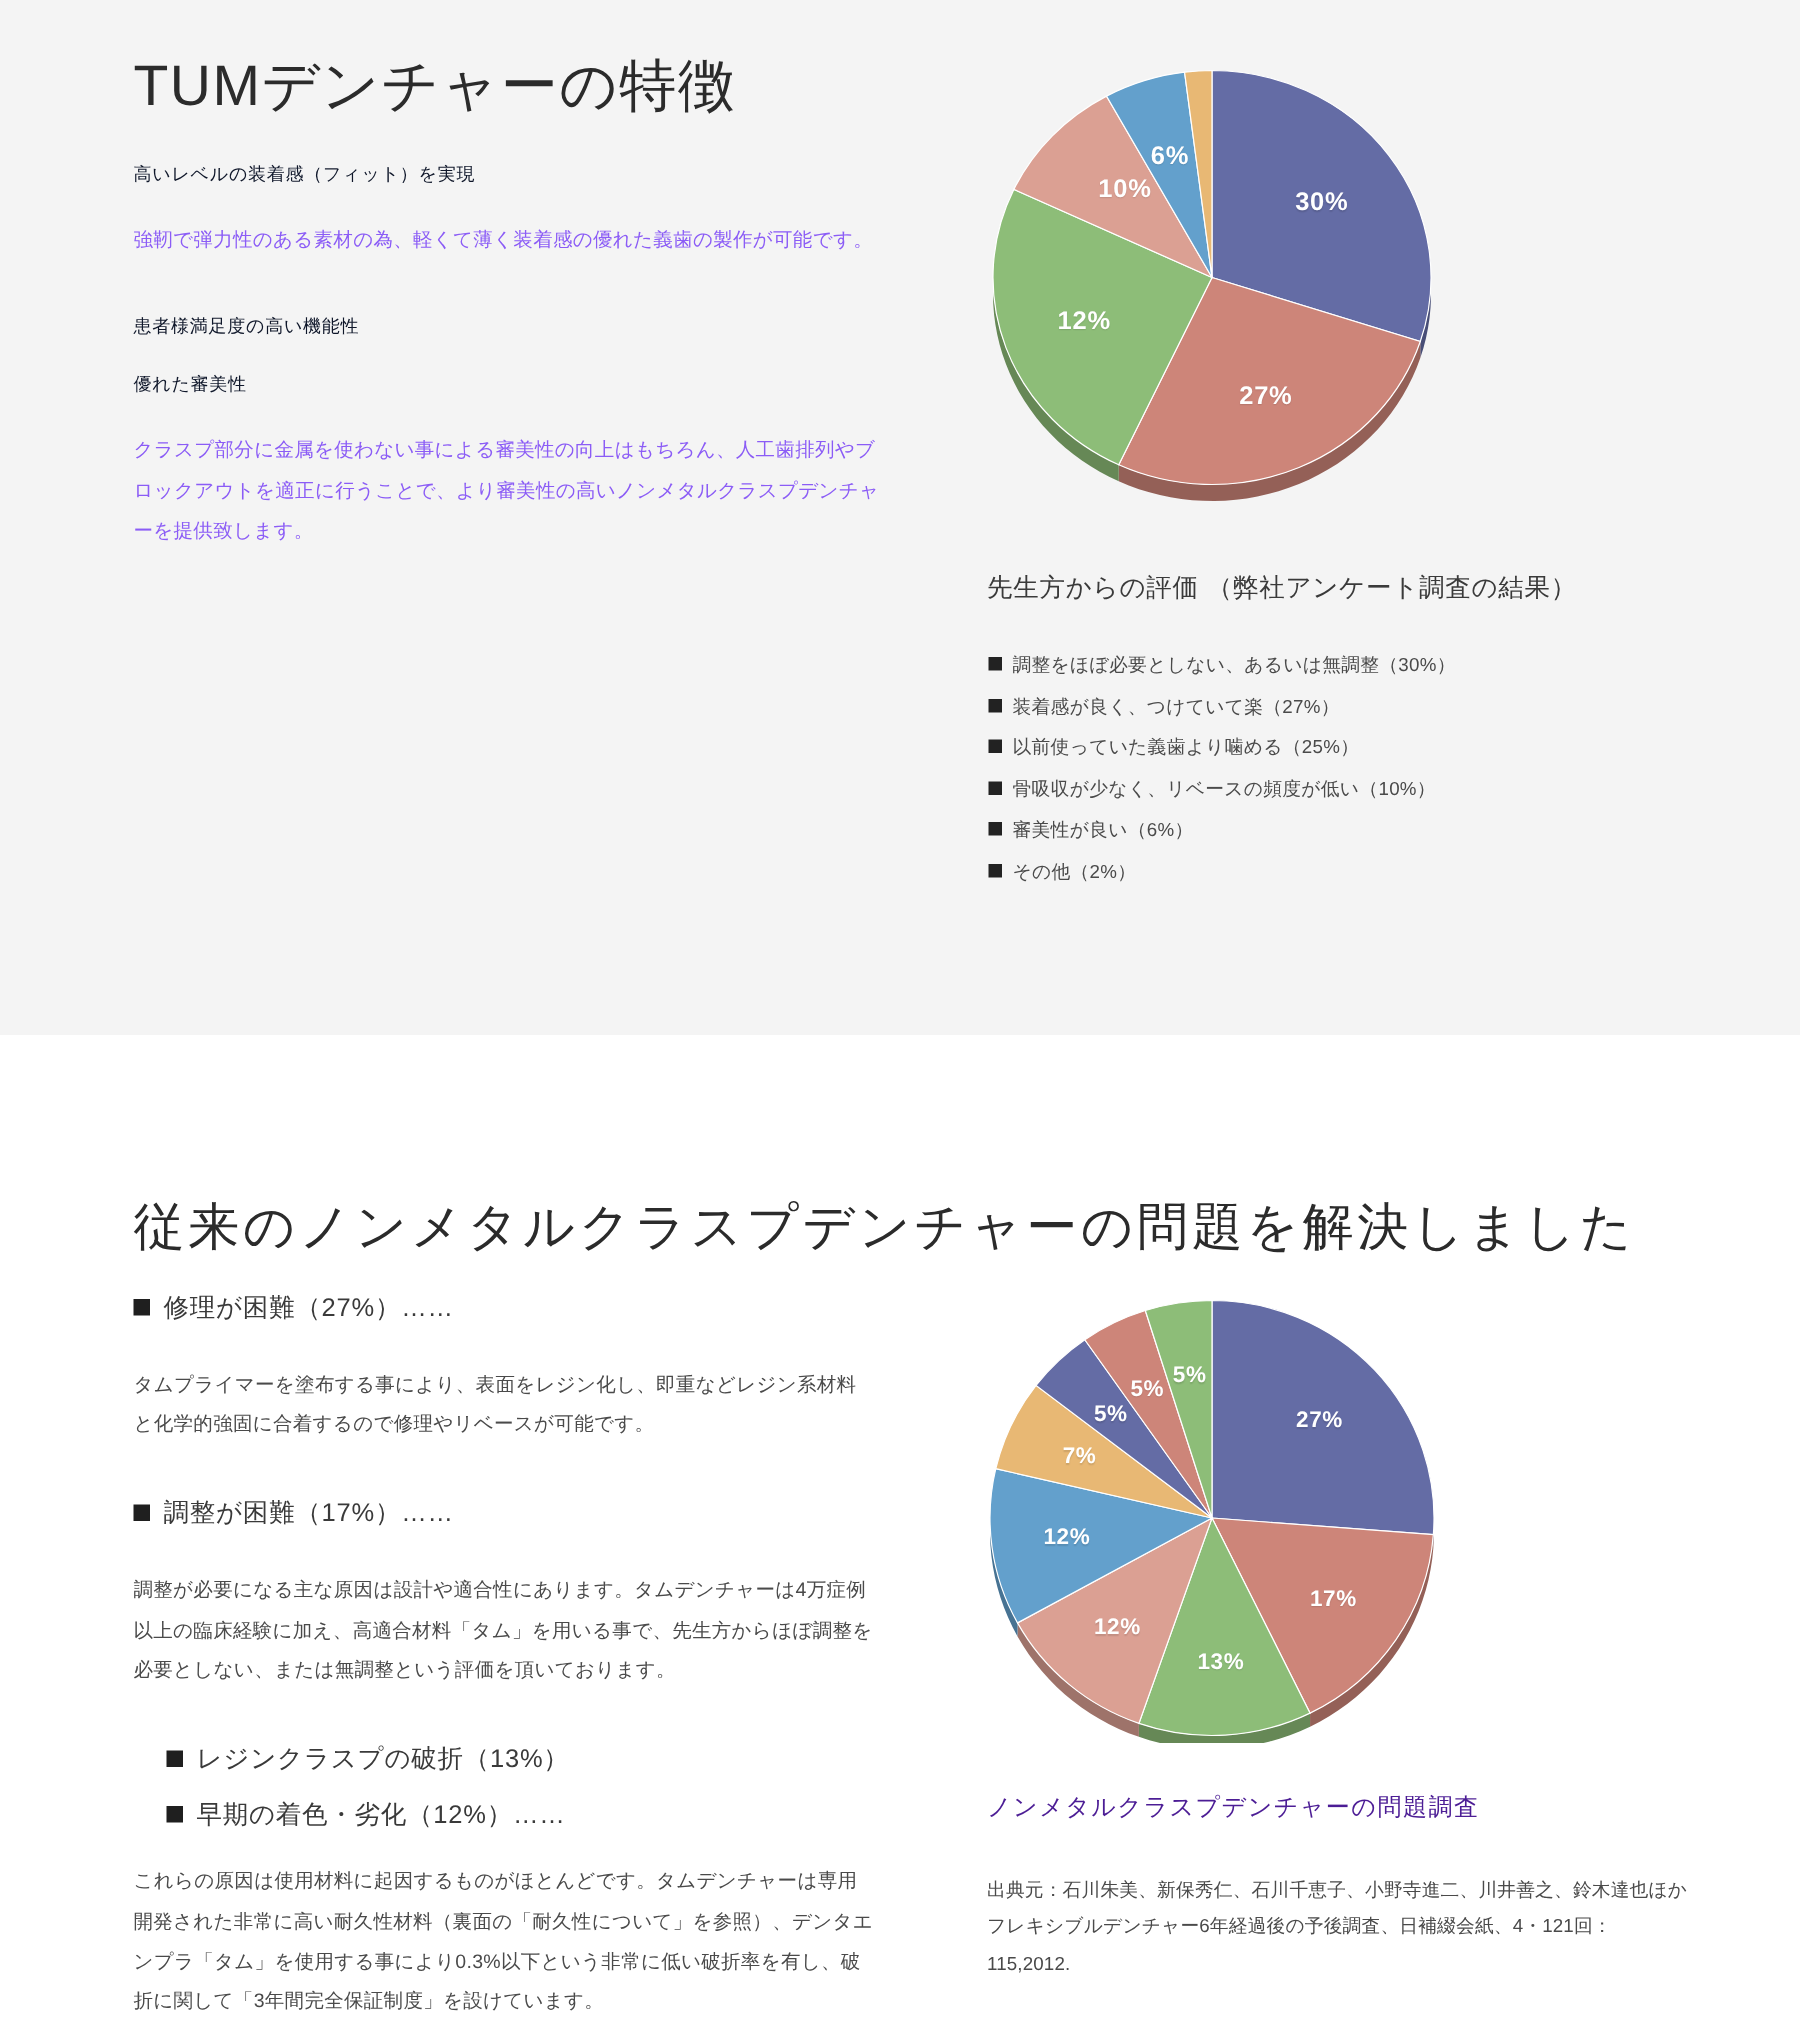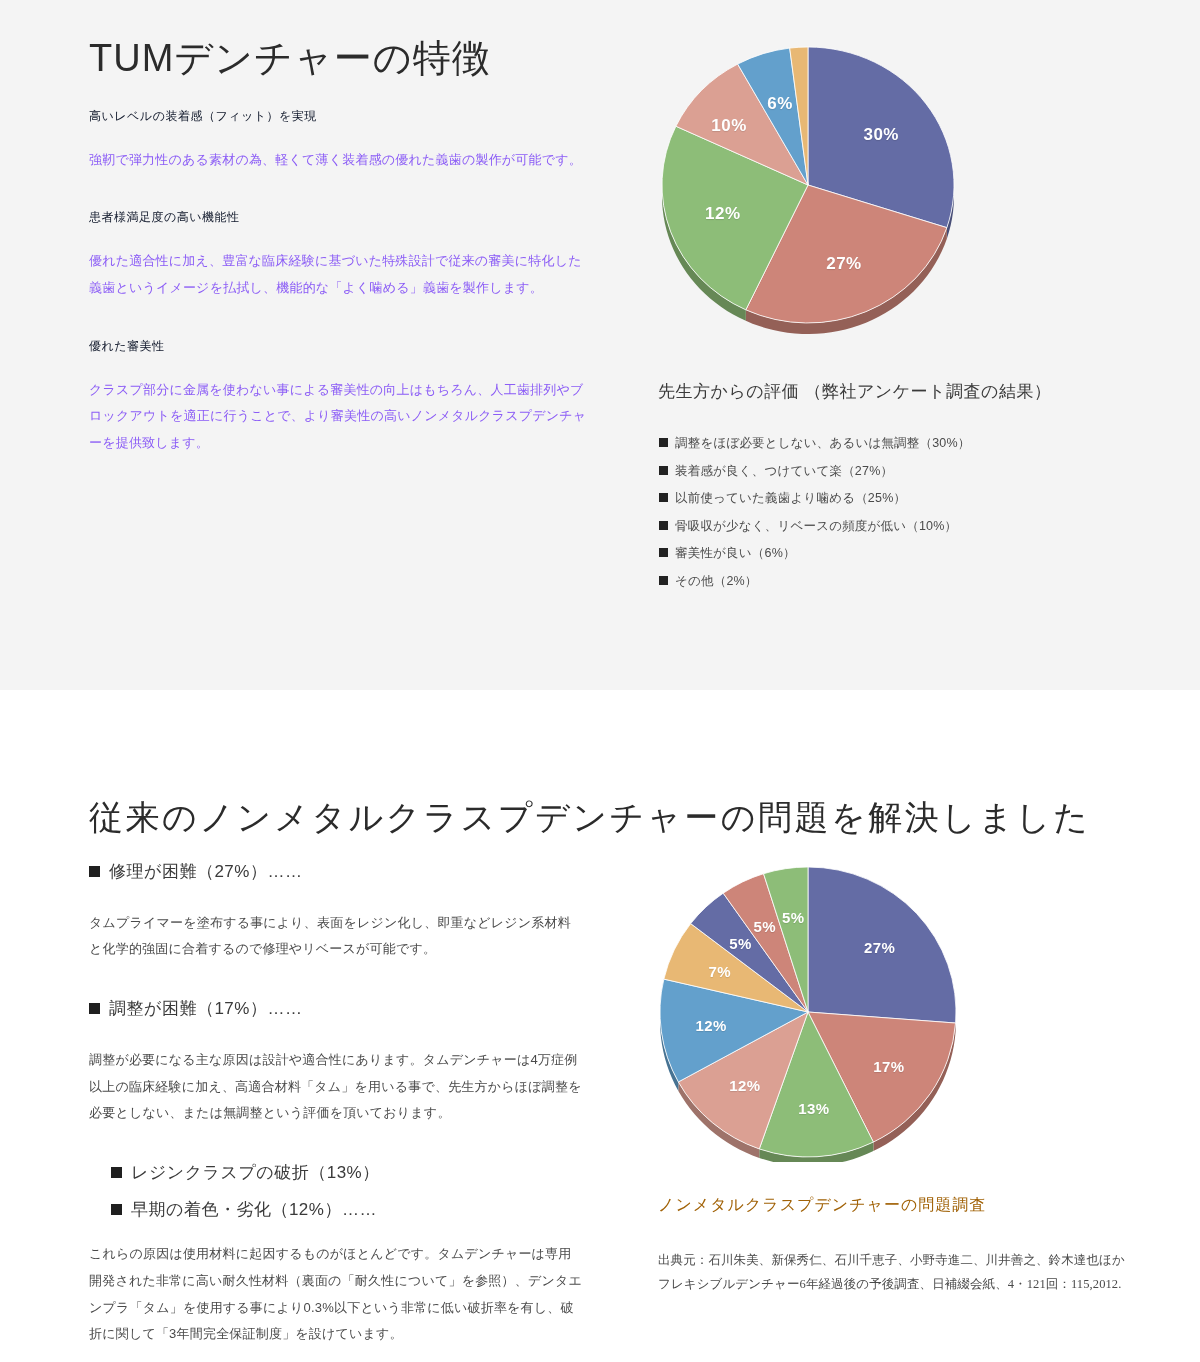--- a/index.html
+++ b/index.html
@@ -88,40 +88,39 @@
 
   
   .pie-wrap-2 { position:absolute; left:658px; top:862px; width:300px; height:300px; }
   .pie-label-sm {
     position:absolute; color:#ffffff; font-size:15px; font-weight:700;
     letter-spacing:.4px; text-shadow:0 1px 1px rgba(0,0,0,.12);
     transform:translate(-50%,-50%); pointer-events:none;
   }
   .chart2-caption {
     position:absolute; left:658px; top:1195px;
-    font-size:16px; color:#a16207; letter-spacing:1px;
+    font-size:16px; color:#4c1d95; letter-spacing:1px;
   }
   .chart2-source {
     position:absolute; left:658px; top:1248px; width:470px;
-    font-size:12.5px; color:#4a4a4a; line-height:1.95; letter-spacing:.1px;font-family:Liberation Serif, serif;
+    font-size:12.5px; color:#4a4a4a; line-height:1.95; letter-spacing:.1px;
   }
 </style>
 </head>
 <body>
 
 <div class="section-one">
 
   <div class="s1-left">
     <h1 class="s1-title">TUMデンチャーの特徴</h1>
 
     <h2 class="s1-sub">高いレベルの装着感（フィット）を実現</h2>
     <p class="s1-body">強靭で弾力性のある素材の為、軽くて薄く装着感の優れた義歯の製作が可能です。</p>
 
     <h2 class="s1-sub s1-sub2">患者様満足度の高い機能性</h2>
-    <p class="s1-body">優れた適合性に加え、豊富な臨床経験に基づいた特殊設計で従来の審美に特化した義歯というイメージを払拭し、機能的な「よく噛める」義歯を製作します。</p>
 
     <h2 class="s1-sub s1-sub2">優れた審美性</h2>
     <p class="s1-body">クラスプ部分に金属を使わない事による審美性の向上はもちろん、人工歯排列やブロックアウトを適正に行うことで、より審美性の高いノンメタルクラスプデンチャーを提供致します。</p>
   </div>
 
   <div class="pie-wrap-1">
     <svg class="pie3d" id="pie1" viewBox="0 0 300 300">
         <path d="M295.98004252890047,147.28168437775747 L295.68078957394107,154.1205006369465 L295.02315288763117,160.93687990180285 L294.0087502967975,167.71405345874126 L292.6400772944055,174.43534904263706 L290.9205009004929,181.0842318516271 L288.8542513790924,187.64434522374276 L288.8542513790924,198.64434522374276 L290.9205009004929,192.0842318516271 L292.6400772944055,185.43534904263706 L294.0087502967975,178.71405345874126 L295.02315288763117,171.93687990180285 L295.68078957394107,165.1205006369465 L295.98004252890047,158.28168437775747 Z" fill="rgb(72,78,119)"></path>
         <path d="M288.85425137909243,187.64434522374273 L286.43124879130653,194.13718075469674 L283.66865754150797,200.5077097787809 L280.5733539478023,206.74007552236918 L277.1530424768363,212.81876511166763 L273.4162365667438,218.72864818554058 L269.37223743649366,224.45501455623048 L265.0311109343867,229.9836108242322 L260.4036624833266,235.3006758561829 L255.5014101852289,240.39297503746155 L250.33655615151235,245.2478332142389 L244.92195613103465,249.853166242984 L239.27108751107016,254.19751106889652 L233.39801577097836,258.2700542583987 L227.31735947206244,262.0606589146654 L221.04425387076103,265.559889909199 L214.59431324574336,268.7590373666444 L207.98359203267796,271.6501383443894 L201.2285448634148,274.22599665298696 L194.34598560904556,276.48020076806654 L187.35304552878756,278.4071397891479 L180.26713062886338,280.00201740563693 L173.10587833751103,281.2608638352393 L165.88711360396695,282.18054570507667 L158.62880453069275,282.7587738509112 L151.34901764928202,282.99410901506474 L144.0658729513696,282.88596542884983 L136.79749878647303,282.43461227059674 L129.56198673903148,281.64117299564623 L122.37734659695596,280.5076225399765 L115.26146152377765,279.0367824044237 L108.23204354597472,277.23231363173363 L101.3065894662734,275.0987076939229 L94.5023373126592,272.64127531263426 L87.83622343149939,269.86613324031066 L87.83622343149939,280.86613324031066 L94.5023373126592,283.64127531263426 L101.3065894662734,286.0987076939229 L108.23204354597472,288.23231363173363 L115.26146152377765,290.0367824044237 L122.37734659695596,291.5076225399765 L129.56198673903148,292.64117299564623 L136.79749878647303,293.43461227059674 L144.0658729513696,293.88596542884983 L151.34901764928202,293.99410901506474 L158.62880453069275,293.7587738509112 L165.88711360396695,293.18054570507667 L173.10587833751103,292.2608638352393 L180.26713062886338,291.00201740563693 L187.35304552878756,289.4071397891479 L194.34598560904556,287.48020076806654 L201.2285448634148,285.22599665298696 L207.98359203267796,282.6501383443894 L214.59431324574336,279.7590373666444 L221.04425387076103,276.559889909199 L227.31735947206244,273.0606589146654 L233.39801577097836,269.2700542583987 L239.27108751107016,265.1975110688965 L244.92195613103465,260.853166242984 L250.33655615151235,256.2478332142389 L255.5014101852289,251.39297503746155 L260.4036624833266,246.3006758561829 L265.0311109343867,240.9836108242322 L269.37223743649366,235.45501455623048 L273.4162365667438,229.72864818554058 L277.1530424768363,223.81876511166763 L280.5733539478023,217.74007552236918 L283.66865754150797,211.5077097787809 L286.43124879130653,205.13718075469674 L288.85425137909243,198.64434522374273 Z" fill="rgb(148,96,87)"></path>
         <path d="M87.83622343149939,269.86613324031066 L81.42902958940417,266.8326305676174 L75.18702922113569,263.50562241660856 L69.12525985231586,259.89312384133154 L63.25832481630235,256.0038376672716 L57.60035807347984,251.84713352548343 L52.164990161311096,247.43302528032876 L46.96531535717848,242.77214690520034 L42.01386013312299,237.87572686434874 L37.3225529784755,232.75556106252793 L32.902695663081644,227.42398442762823 L28.764936010347952,221.893841194754 L24.919242245702762,216.17845396333655 L21.374878982268086,210.2915916018251 L18.140384901595155,204.24743607727697 L15.223552183232528,198.06054828975616 L12.631407732683073,191.7458329938502 L10.370196252973216,185.31850289181068 L8.44536520061635,178.794041984821 L6.861551662212804,172.18816827068142 L5.622571183302313,165.51679587777534 L4.731408576380488,158.79599672654075 L4.19021073022401,152.04196181080533 L4.000281437847576,145.27096219226468 L4.000281437847576,156.27096219226468 L4.19021073022401,163.04196181080533 L4.731408576380488,169.79599672654075 L5.622571183302313,176.51679587777534 L6.861551662212804,183.18816827068142 L8.44536520061635,189.794041984821 L10.370196252973216,196.31850289181068 L12.631407732683073,202.7458329938502 L15.223552183232528,209.06054828975616 L18.140384901595155,215.24743607727697 L21.374878982268086,221.2915916018251 L24.919242245702762,227.17845396333655 L28.764936010347952,232.893841194754 L32.902695663081644,238.42398442762823 L37.3225529784755,243.75556106252793 L42.01386013312299,248.87572686434874 L46.96531535717848,253.77214690520034 L52.164990161311096,258.43302528032876 L57.60035807347984,262.8471335254834 L63.25832481630235,267.0038376672716 L69.12525985231586,270.89312384133154 L75.18702922113569,274.50562241660856 L81.42902958940417,277.8326305676174 L87.83622343149939,280.86613324031066 Z" fill="rgb(102,136,86)"></path>
@@ -129,21 +128,21 @@
         <path d="M150,145 L288.85425137909243,187.64434522374273 A146,138 0 0 1 87.83622343149939,269.86613324031066 Z" fill="#cd8579" stroke="#ffffff" stroke-width="0.8"></path>
         <path d="M150,145 L87.83622343149939,269.86613324031066 A146,138 0 0 1 17.895250339961137,86.24245776401997 Z" fill="#8dbd78" stroke="#ffffff" stroke-width="0.8"></path>
         <path d="M150,145 L17.895250339961137,86.24245776401997 A146,138 0 0 1 79.66396358114956,24.069678153946825 Z" fill="#dba093" stroke="#ffffff" stroke-width="0.8"></path>
         <path d="M150,145 L79.66396358114956,24.069678153946825 A146,138 0 0 1 131.70134789961153,8.08817121860207 Z" fill="#63a0cc" stroke="#ffffff" stroke-width="0.8"></path>
         <path d="M150,145 L131.70134789961153,8.08817121860207 A146,138 0 0 1 149.99999999999997,7 Z" fill="#e8b874" stroke="#ffffff" stroke-width="0.8"></path>
       </svg>
     <div id="pie1labels">
         <div class="pie-label" style="left: 223.232px; top: 94.7091px;">30%</div>
         <div class="pie-label" style="left: 185.95px; top: 223.523px;">27%</div>
         <div class="pie-label" style="left: 64.8315px; top: 173.982px;">12%</div>
-        <div class="pie-label" style="left: 71px; top: 86.4301px; text-align: right;">10%</div>
+        <div class="pie-label" style="left: 92px; top: 86.4301px; text-align: right;">10%</div>
         <div class="pie-label" style="left: 122.028px; top: 63.6276px;">6%</div>
       </div>
   </div>
 
   <div class="chart1-caption">先生方からの評価 （弊社アンケート調査の結果）</div>
 
   <div class="legend1" id="legend1">
       <div class="li"><span class="sq"></span><span>調整をほぼ必要としない、あるいは無調整（30%）</span></div>
       <div class="li"><span class="sq"></span><span>装着感が良く、つけていて楽（27%）</span></div>
       <div class="li"><span class="sq"></span><span>以前使っていた義歯より噛める（25%）</span></div>

